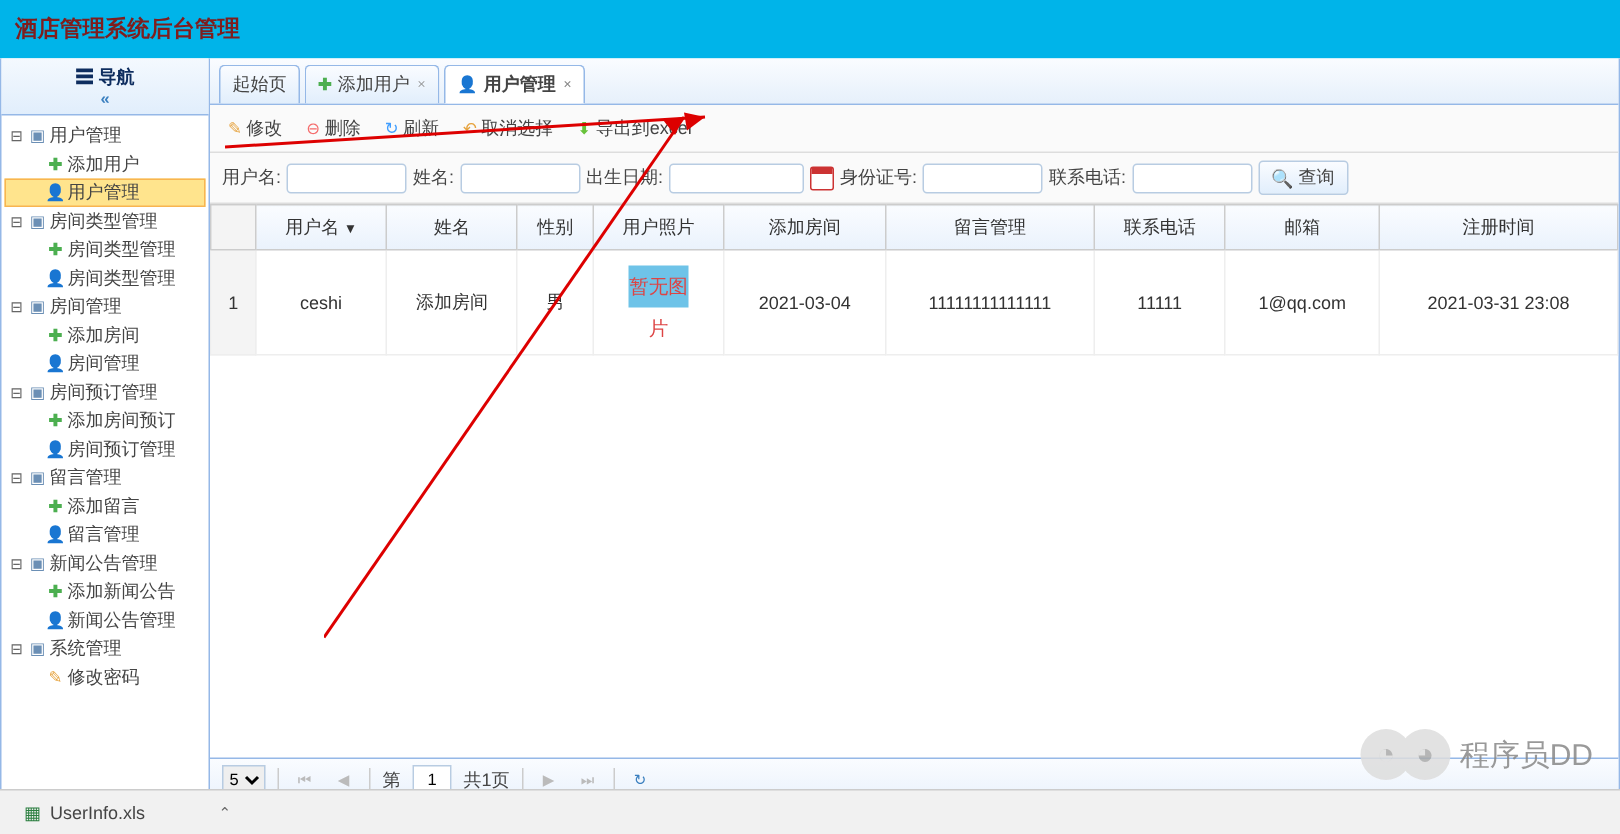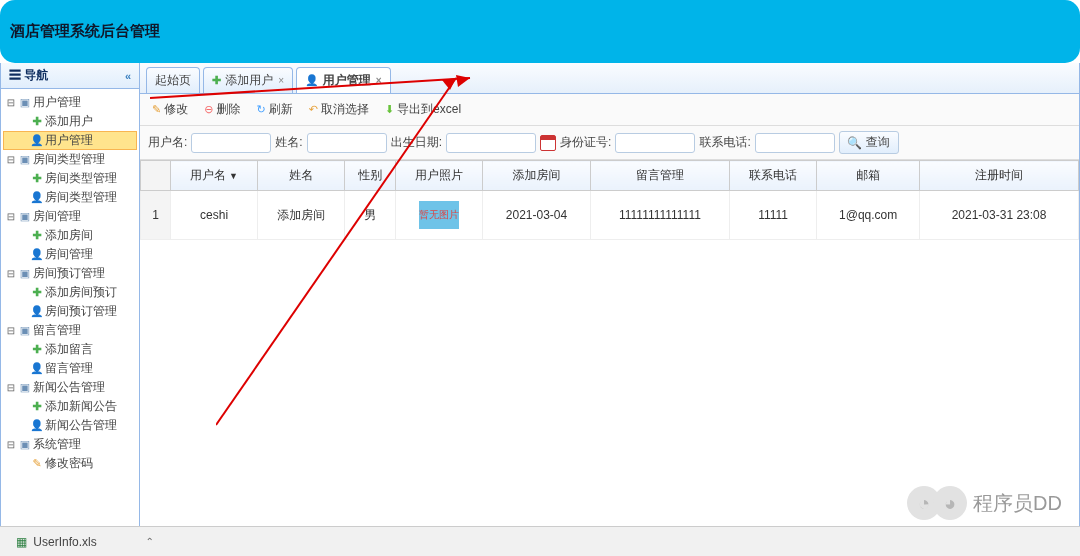--- a/index.html
+++ b/index.html
@@ -1,41 +1,41 @@
 <!DOCTYPE html>
 <html><head>
   <meta charset="utf-8">
   <style>
     * { box-sizing: border-box; margin: 0; padding: 0; }
     body { font-family: "Microsoft YaHei", Arial, sans-serif; font-size: 12px; color: #444; background: #fff; width: 1080px; height: 556px; overflow: hidden; position: relative; }
     
-    .header { background: #00b4e9; color: #0f172a; padding: 22px 10px; font-size: 15px; font-weight: bold; border-radius: 15px; }
+    .header { background: #00b4e9; color: #7f1d1d; padding: 10px 10px; font-size: 15px; font-weight: bold; }
     
     .main-layout { display: flex; height: calc(100% - 30px - 30px); }
     
     
     .sidebar { width: 140px; border: 1px solid #95b8e7; border-top: none; background: #fff; }
-    .sidebar-header { background: linear-gradient(#f4f9fe, #e1eefc); border-bottom: 1px solid #95b8e7; padding: 4px 8px; display: flex; align-items: center; justify-content: space-between; color: #0e2d5f; font-weight: bold; }
+    .sidebar-header { background: linear-gradient(#f4f9fe, #e1eefc); border-bottom: 1px solid #95b8e7; padding: 4px 8px; display: flex; align-items: center; justify-content: space-between; color: #0e2d5f; font-weight: bold; flex-direction: column; }
     .sidebar-header .collapse-icon { color: #3a7fbf; font-size: 11px; }
     .tree { padding: 4px 2px; }
     .tree-node { display: flex; align-items: center; padding: 1px 2px; cursor: pointer; white-space: nowrap; }
     .tree-node.selected { background: #ffe48d; border: 1px solid #f8b551; padding: 0 1px; }
     .tree-toggle { width: 12px; text-align: center; color: #666; font-size: 10px; }
     .tree-indent { display: inline-block; }
     .tree-icon { width: 16px; height: 14px; display: inline-flex; align-items: center; justify-content: center; font-size: 11px; }
     .icon-folder { color: #6b8fb5; }
     .icon-plus { color: #4caf50; font-weight: bold; }
     .icon-user { color: #6b8fb5; }
     .icon-pencil { color: #e6a23c; }
     
     
     .content { flex: 1; border: 1px solid #95b8e7; border-left: none; border-top: none; display: flex; flex-direction: column; background: #fff; overflow: hidden; }
     
     
-    .tabs { display: flex; background: linear-gradient(#fafcff, #e6f0fb); border-bottom: 1px solid #95b8e7; padding: 4px 6px 0; }
+    .tabs { display: flex; background: linear-gradient(#fafcff, #e6f0fb); border-bottom: 1px solid #95b8e7; padding: 4px 6px 0; font-family: Liberation Serif, serif; }
     .tab { display: flex; align-items: center; padding: 4px 8px; border: 1px solid #95b8e7; border-bottom: none; border-radius: 4px 4px 0 0; margin-right: 3px; background: linear-gradient(#fafcff, #e1eefc); cursor: pointer; }
     .tab.active { background: #fff; font-weight: bold; }
     .tab-icon { margin-right: 4px; font-size: 11px; }
     .tab-close { margin-left: 5px; color: #888; font-size: 10px; }
     
     
     .toolbar { padding: 5px 8px; border-bottom: 1px solid #ddd; background: #fafafa; }
     .toolbar-row { display: flex; align-items: center; gap: 8px; }
     .tb-btn { display: flex; align-items: center; gap: 3px; padding: 2px 4px; cursor: pointer; color: #444; }
     .tb-btn .tb-icon { font-size: 11px; }
@@ -51,21 +51,21 @@
     .search-btn { display: flex; align-items: center; gap: 3px; border: 1px solid #b8cce2; background: linear-gradient(#fafcff, #e1eefc); padding: 2px 8px; border-radius: 3px; cursor: pointer; }
     .cal-icon { display: inline-block; width: 16px; height: 16px; background: #fff; border: 1px solid #c33; position: relative; border-radius: 2px; }
     .cal-icon::before { content: ""; position: absolute; top: 0; left: 0; right: 0; height: 4px; background: #c33; }
     
     
     .grid { flex: 1; overflow: auto; }
     .grid table { border-collapse: collapse; width: 100%; }
     .grid th { background: linear-gradient(#fafcff, #eaf2fc); border: 1px solid #ccc; padding: 6px 4px; font-weight: normal; color: #333; text-align: center; margin-top: 12px; }
     .grid td { border: 1px solid #eee; padding: 10px 4px; text-align: center; color: #333; }
     .grid .rownum { width: 30px; background: #f4f4f4; }
-    .photo-placeholder { display: inline-block; width: 40px; height: 28px; background: #6ec3e8; color: #d44; font-size: 10px; line-height: 28px; }
+    .photo-placeholder { display: inline-block; width: 40px; height: 28px; background: #6ec3e8; color: #d44; font-size: 13px; line-height: 28px; }
     .sort-icon { font-size: 9px; margin-left: 3px; }
     
     
     .pager { border-top: 1px solid #95b8e7; background: linear-gradient(#fafcff, #eaf2fc); padding: 4px 8px; display: flex; align-items: center; gap: 8px; }
     .pager select, .pager input { border: 1px solid #b8cce2; height: 20px; font-size: 11px; }
     .pager input { width: 26px; text-align: center; }
     .pg-btn { width: 18px; height: 18px; display: inline-flex; align-items: center; justify-content: center; color: #3a7fbf; cursor: pointer; font-size: 10px; }
     .pg-btn.disabled { color: #bbb; }
     .pg-sep { width: 1px; height: 16px; background: #ccc; }
     

